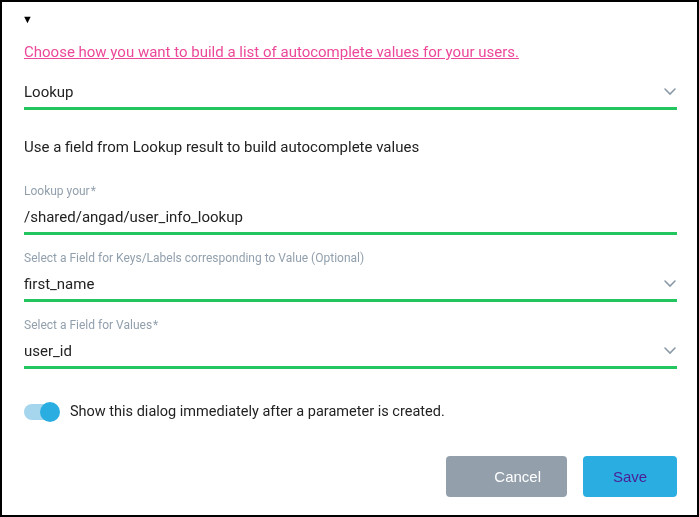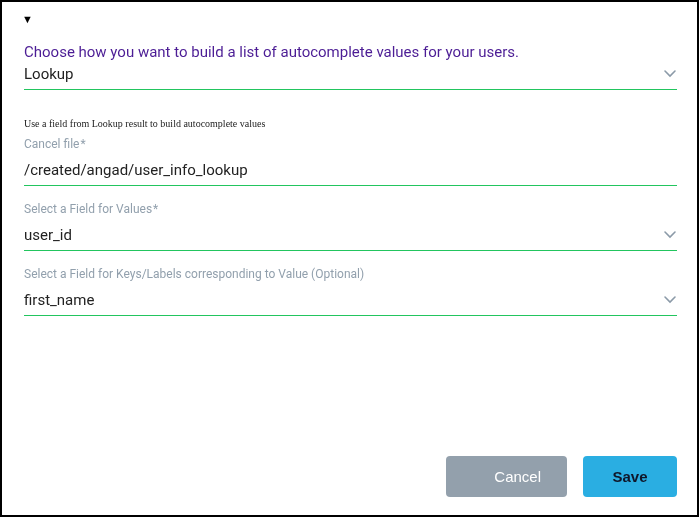--- a/index.html
+++ b/index.html
@@ -33,63 +33,64 @@
       line-height: 1;
       cursor: pointer;
     }
     .header-title {
       font-size: 15px;
       color: #222;
       font-weight: 400;
     }
     .instruction {
       font-size: 15px;
-      color: #4c1d95;
-      padding-left: 2px;
+      color: #ec4899;
+      margin-bottom: 18px;
+      padding-left: 2px;
+      text-decoration: underline;
     }
     .field-group {
       margin-bottom: 16px;
       padding-left: 2px;
     }
     .field-label {
       font-size: 12px;
       color: #92a0ad;
       margin-bottom: 6px;
       display: block;
     }
     .required {
       color: #92a0ad;
       margin-left: 1px;
     }
     .field-row {
       display: flex;
       align-items: center;
       justify-content: space-between;
-      border-bottom: 1px solid #22c55e;
+      border-bottom: 3px solid #22c55e;
       padding: 4px 0 6px 0;
       cursor: pointer;
     }
     .field-value {
       font-size: 15px;
       color: #222;
     }
     .chevron {
       color: #8b9aa8;
       font-size: 14px;
     }
     .chevron svg {
       display: block;
     }
     .subheading {
-      font-size: 10px;
+      font-size: 15px;
       color: #222;
       margin-top: 12px;
-      margin-bottom: 8px;
-      padding-left: 2px;
-      font-family: Liberation Serif, serif;
+      margin-bottom: 28px;
+      padding-left: 2px;
     }
     .toggle-row {
       display: flex;
       align-items: center;
       gap: 12px;
       margin-top: 18px;
       padding-left: 2px;
     }
     .toggle {
       position: relative;
@@ -130,22 +131,21 @@
       cursor: pointer;
       min-width: 94px;
     }
     .btn-cancel {
       background: #93a0ac;
       color: #fff;
       padding-left: 48px;
     }
     .btn-save {
       background: #2aaee2;
-      color: #0f172a;
-      font-weight: bold;
+      color: #4c1d95;
     }
   </style>
 </head>
 <body>
 
 <div class="dialog">
 
   <div class="header">
     <span class="caret-down">▼</span>
   </div>
@@ -160,53 +160,59 @@
             <path d="M2 2 L7 7 L12 2" stroke="#8b9aa8" stroke-width="1.6" fill="none" stroke-linecap="round"></path>
           </svg>
       </span>
     </div>
   </div>
 
   <div class="subheading">Use a field from Lookup result to build autocomplete values</div>
 
   <div class="field-group">
     <span class="field-label">
-      <span>Cancel file</span><span class="required">*</span>
+      <span>Lookup your</span><span class="required">*</span>
     </span>
     <div class="field-row">
-      <span class="field-value">/created/angad/user_info_lookup</span>
+      <span class="field-value">/shared/angad/user_info_lookup</span>
+    </div>
+  </div>
+
+  <div class="field-group">
+    <span class="field-label">Select a Field for Keys/Labels corresponding to Value (Optional)</span>
+    <div class="field-row">
+      <span class="field-value">first_name</span>
+      <span class="chevron">
+        <svg width="14" height="10" viewBox="0 0 14 10">
+            <path d="M2 2 L7 7 L12 2" stroke="#8b9aa8" stroke-width="1.6" fill="none" stroke-linecap="round"></path>
+          </svg>
+      </span>
     </div>
   </div>
 
   <div class="field-group">
     <span class="field-label">
       <span>Select a Field for Values</span><span class="required">*</span>
     </span>
     <div class="field-row">
       <span class="field-value">user_id</span>
       <span class="chevron">
         <svg width="14" height="10" viewBox="0 0 14 10">
             <path d="M2 2 L7 7 L12 2" stroke="#8b9aa8" stroke-width="1.6" fill="none" stroke-linecap="round"></path>
           </svg>
       </span>
     </div>
   </div>
 
-  <div class="field-group">
-    <span class="field-label">Select a Field for Keys/Labels corresponding to Value (Optional)</span>
-    <div class="field-row">
-      <span class="field-value">first_name</span>
-      <span class="chevron">
-        <svg width="14" height="10" viewBox="0 0 14 10">
-            <path d="M2 2 L7 7 L12 2" stroke="#8b9aa8" stroke-width="1.6" fill="none" stroke-linecap="round"></path>
-          </svg>
-      </span>
-    </div>
-  </div>
-
+  <div class="toggle-row">
+    <div class="toggle">
+      <div class="toggle-knob"></div>
+    </div>
+    <span class="toggle-label">Show this dialog immediately after a parameter is created.</span>
+  </div>
 
   <div class="spacer"></div>
 
   <div class="button-row">
     <button class="btn btn-cancel">Cancel</button>
     <button class="btn btn-save">Save</button>
   </div>
 
 </div>
 

